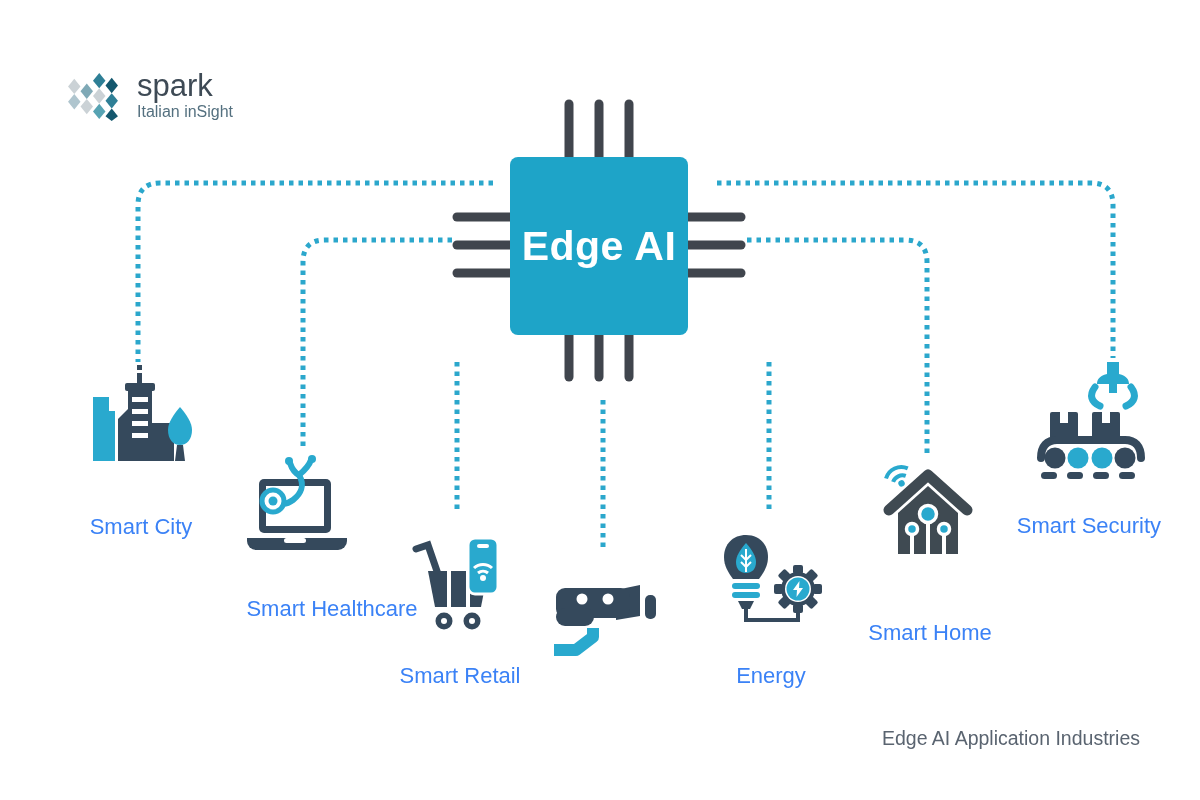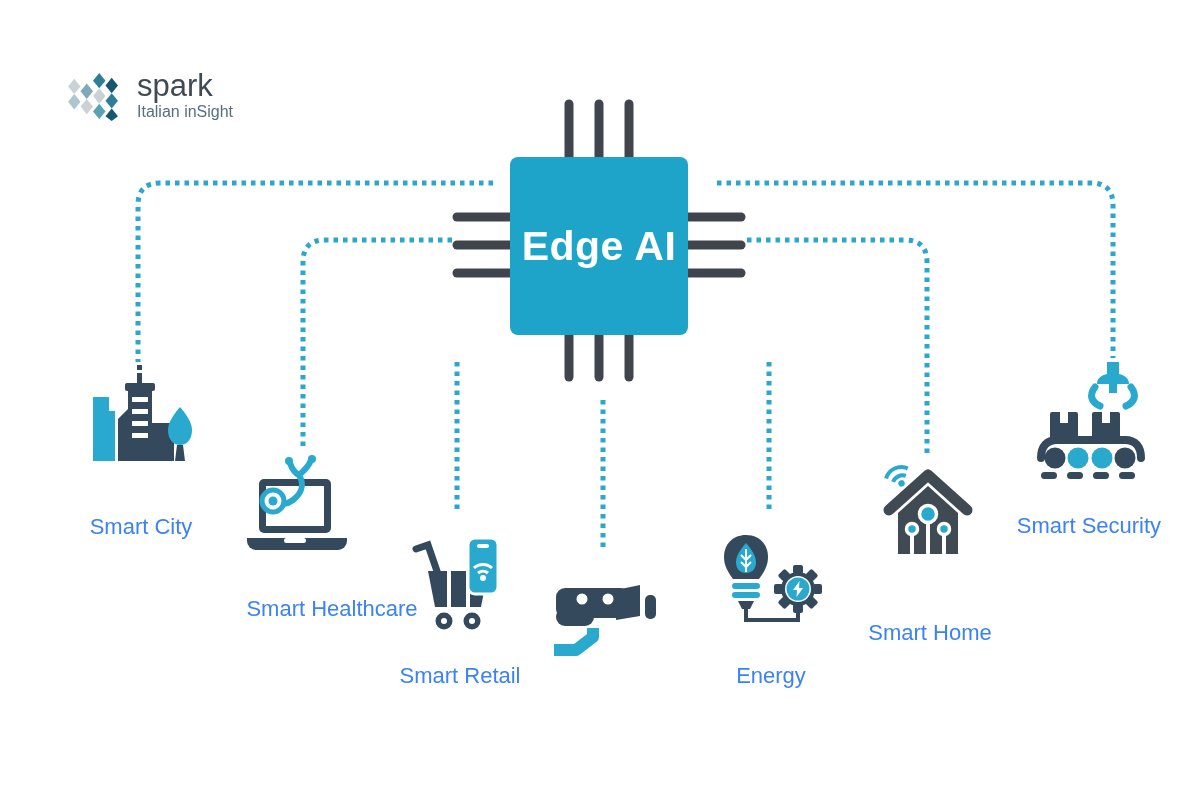--- a/index.html
+++ b/index.html
@@ -234,14 +234,15 @@
     </svg>
   </div>
 
   <div class="label" style="left:141px;  top:514px;">Smart City</div>
   <div class="label" style="left:300px;  top:596px;margin-left:32px;">Smart Healthcare</div>
   <div class="label" style="left:460px;  top:663px;text-align:right;">Smart Retail</div>
   <div class="label" style="left:771px;  top:663px;">Energy</div>
   <div class="label" style="left:930px;  top:596px;margin-top:24px;">Smart Home</div>
   <div class="label" style="left:1089px; top:513px;">Smart Security</div>
 
+  <div class="caption">Edge AI Application Industries</div>
 
 </div>
 
 </body></html>

